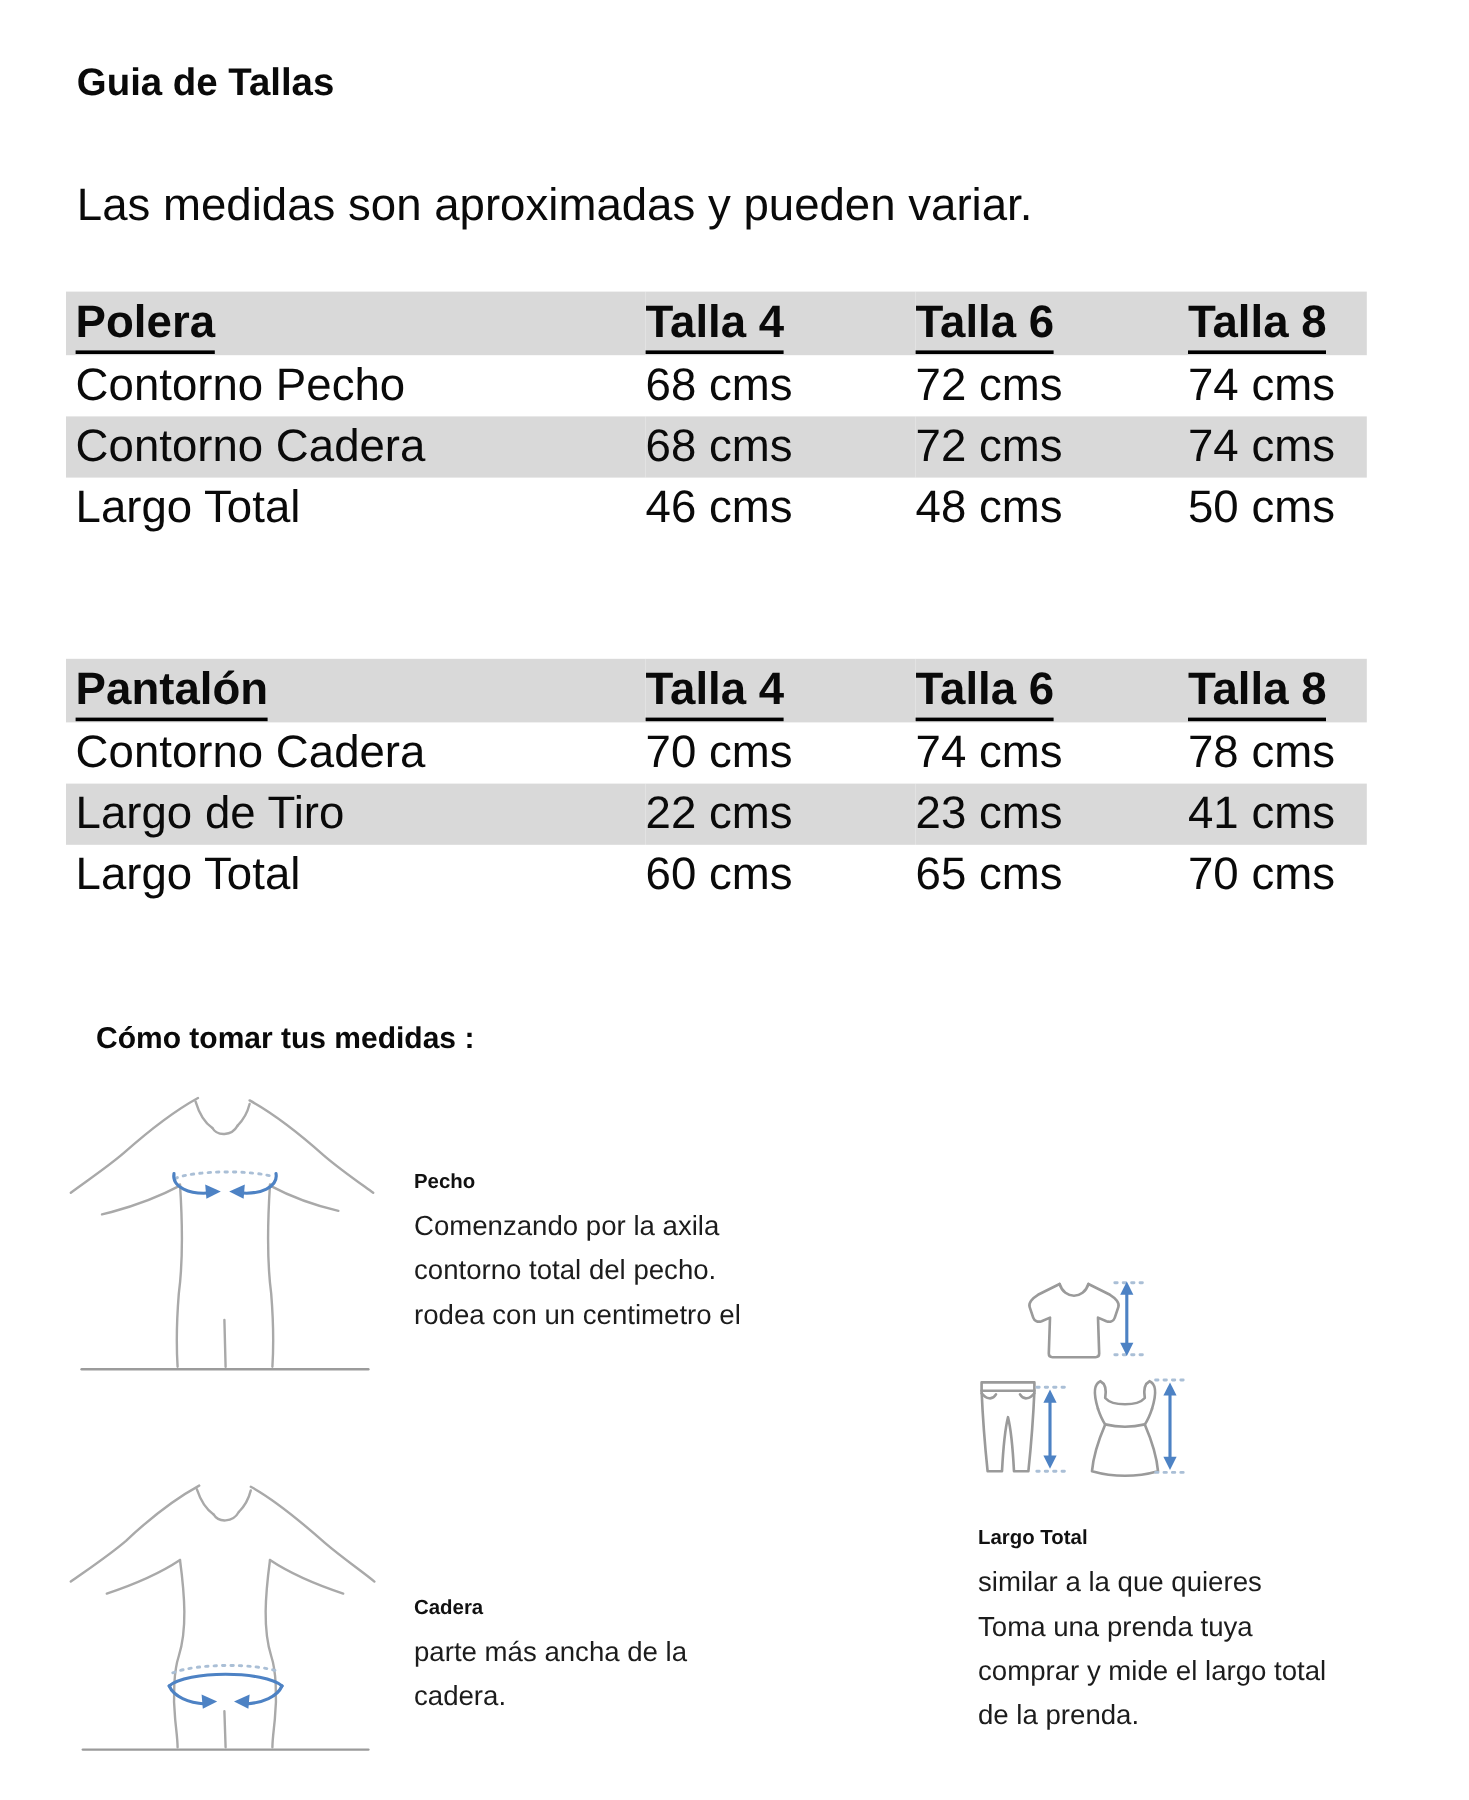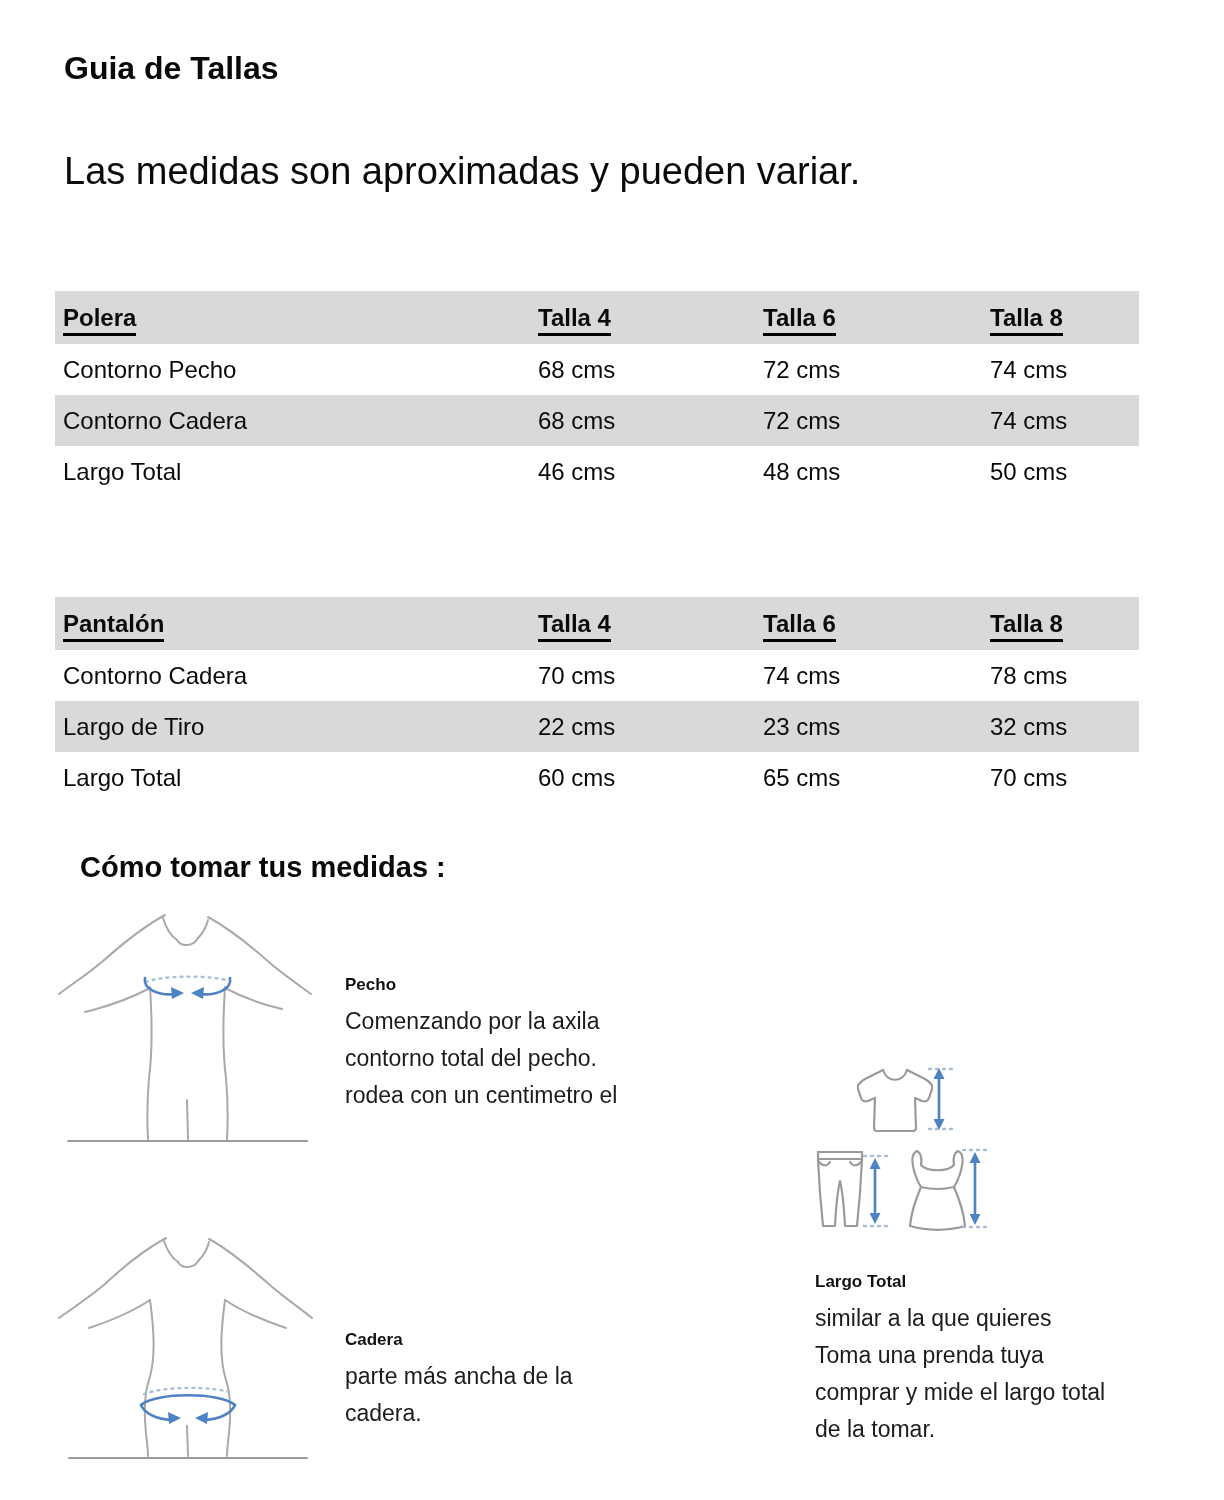--- a/index.html
+++ b/index.html
@@ -11,29 +11,29 @@
     --text:#0a0a0a;
     --background:#ffffff;
   }
   *{margin:0;padding:0;box-sizing:border-box;}
   body{background:#fff;font-family:"Liberation Sans", sans-serif;color:var(--text);}
   .page{position:relative;width:1139px;height:1500px;background:var(--background);overflow:hidden;}
 
   .page-title{position:absolute;left:64px;top:50px;font-size:32px;font-weight:700;}
   .disclaimer{position:absolute;left:64px;top:150px;font-size:38px;}
 
-  table.size-table{position:absolute;left:55px;width:1105px;border-collapse:collapse;table-layout:fixed;font-size:24px;color:var(--text);margin-top:48px;}
+  table.size-table{position:absolute;left:55px;width:1105px;border-collapse:collapse;table-layout:fixed;font-size:38px;color:var(--text);}
   table.size-table th, table.size-table td{padding:0;text-align:left;vertical-align:middle;font-weight:400;white-space:nowrap;}
   table.size-table th{height:53px;font-weight:700;}
   table.size-table td{height:51px;}
   table.size-table th:first-child, table.size-table td:first-child{padding-left:8px;}
   tr.shaded{background:var(--row-shade);}
   .u{border-bottom:3px solid #000;padding-bottom:2px;}
 
-  .howto-heading{position:absolute;left:80px;top:851px;font-size:29px;font-weight:700;}
+  .howto-heading{position:absolute;left:80px;top:851px;font-size:25px;font-weight:700;}
 
   .measure-note{position:absolute;font-size:23px;line-height:37px;color:#1c1c1c;}
   .measure-note .note-title{font-size:17px;font-weight:700;color:#111;}
   .note-pecho{left:345px;top:966px;}
   .note-cadera{left:345px;top:1321px;}
   .note-largo{left:815px;top:1263px;}
 
   .fig{position:absolute;}
   .fig path,.fig line,.fig rect,.fig ellipse{fill:none;stroke:var(--figure-outline);stroke-width:2;stroke-linecap:round;stroke-linejoin:round;}
   .fig .ground{stroke:#9b9b9b;stroke-width:2;}
@@ -102,21 +102,21 @@
       <tr>
         <td>Contorno Cadera</td>
         <td>70 cms</td>
         <td>74 cms</td>
         <td>78 cms</td>
       </tr>
       <tr class="shaded">
         <td>Largo de Tiro</td>
         <td>22 cms</td>
         <td>23 cms</td>
-        <td>32 cms</td>
+        <td>41 cms</td>
       </tr>
       <tr>
         <td>Largo Total</td>
         <td>60 cms</td>
         <td>65 cms</td>
         <td>70 cms</td>
       </tr>
     </tbody>
   </table>
 
@@ -187,21 +187,21 @@
       <path class="bluefill" d="M167,97 l-5.5,11 h11 Z"></path>
       <path class="bluefill" d="M167,170 l-5.5,-11 h11 Z"></path>
     </g>
   </svg>
 
   <div class="measure-note note-largo">
     <div class="note-title">Largo Total</div>
     <div>similar a la que quieres</div>
     <div>Toma una prenda tuya</div>
     <div>comprar y mide el largo total</div>
-    <div>de la tomar.</div>
+    <div>de la prenda.</div>
   </div>
 
   <svg class="fig" style="left:55px;top:1228px" width="260" height="235" viewBox="0 0 260 235">
     <path d="M109,13 C112,22 117,30 123,34"></path>
     <path d="M123,34 C127,41 139,41 144,32"></path>
     <path d="M144,32 C149,27 152,22 154,14"></path>
     <path d="M111,10 C89,22 67,40 50,56 C36,68 18,80 4,90"></path>
     <path d="M95,72 C80,82 58,92 34,100"></path>
     <path d="M154,11 C176,23 198,42 216,58 C230,70 246,81 257,90"></path>
     <path d="M170,72 C185,82 207,92 231,100"></path>

